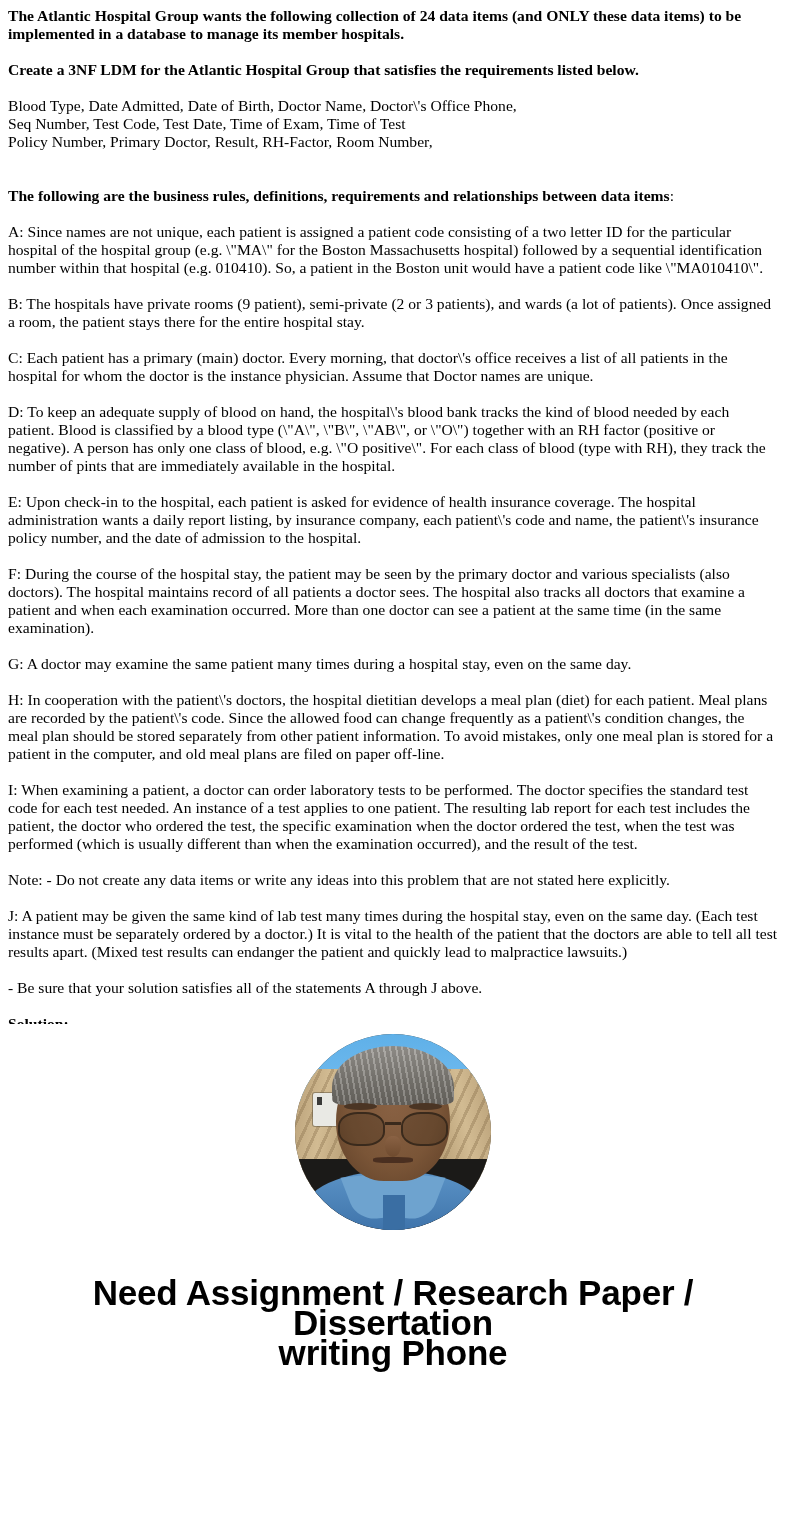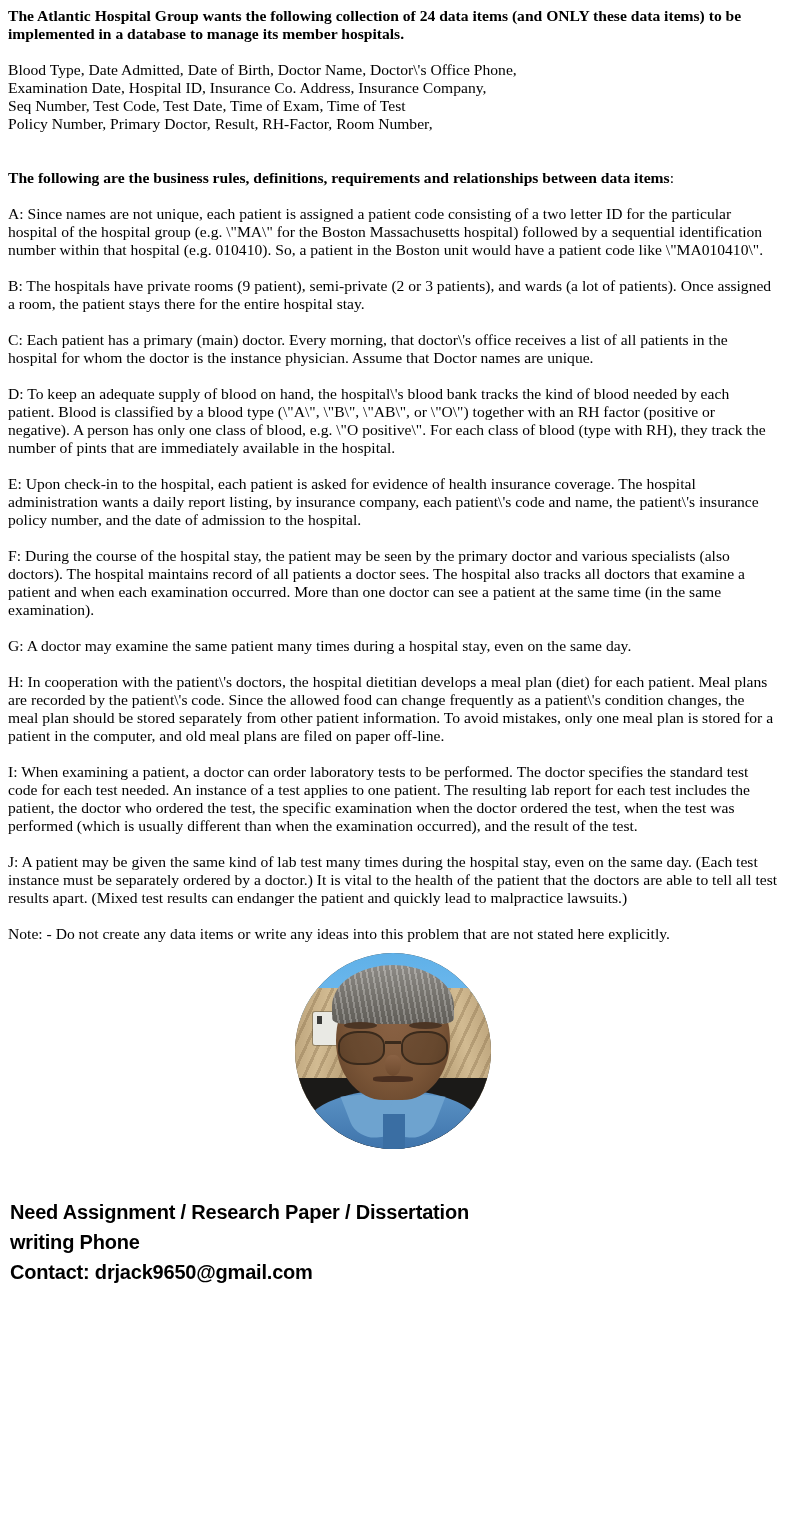--- a/index.html
+++ b/index.html
@@ -174,45 +174,48 @@
   }
   .av-nose {
     left: 46%; top: 52%; width: 8%; height: 11%;
     background: linear-gradient(#8a6244, #6e4a2e);
     border-radius: 40% 40% 50% 50%;
   }
 
   
   .promo {
     margin-top: 48px;
+    text-align: center;
     font-family: "Liberation Sans", "DejaVu Sans", sans-serif;
     font-weight: bold;
-    font-size: 20px;
+    font-size: 35px;
     line-height: 30px;
     letter-spacing: -0.2px;
     color: #000000;
     padding: 0 10px 20px 10px;
   }
   .promo div { white-space: pre-wrap; }
 </style>
 </head>
 <body>
 
 <div class="page">
 
   <div class="doc-body">
 
     <div class="block">
       <p class="para bold">The Atlantic Hospital Group wants the following collection of 24 data items (and ONLY these data items) to be implemented in a database to manage its member hospitals.</p>
     </div>
 
+    <div class="block">
+      <p class="para bold">Create a 3NF LDM for the Atlantic Hospital Group that satisfies the requirements listed below.</p>
+    </div>
 
     <div class="block">
       <p class="para">Blood Type, Date Admitted, Date of Birth, Doctor Name, Doctor\'s Office Phone,</p>
-      <p class="para">Examination Date, Hospital ID, Insurance Co. Address, Insurance Company,</p>
       <p class="para">Seq Number, Test Code, Test Date, Time of Exam, Time of Test</p>
       <p class="para">Policy Number, Primary Doctor, Result, RH-Factor, Room Number,</p>
     </div>
 
     <div class="spacer-lg"></div>
 
     <div class="block">
       <p class="para bold"><span>The following are the business rules, definitions, requirements and relationships between data items</span><span style="font-weight:normal">:</span></p>
     </div>
 
@@ -237,27 +240,33 @@
     <div class="block">
       <p class="para">G: A doctor may examine the same patient many times during a hospital stay, even on the same day.</p>
     </div>
     <div class="block">
       <p class="para">H: In cooperation with the patient\'s doctors, the hospital dietitian develops a meal plan (diet) for each patient. Meal plans are recorded by the patient\'s code. Since the allowed food can change frequently as a patient\'s condition changes, the meal plan should be stored separately from other patient information. To avoid mistakes, only one meal plan is stored for a patient in the computer, and old meal plans are filed on paper off-line.</p>
     </div>
     <div class="block">
       <p class="para">I: When examining a patient, a doctor can order laboratory tests to be performed. The doctor specifies the standard test code for each test needed. An instance of a test applies to one patient. The resulting lab report for each test includes the patient, the doctor who ordered the test, the specific examination when the doctor ordered the test, when the test was performed (which is usually different than when the examination occurred), and the result of the test.</p>
     </div>
     <div class="block">
+      <p class="para">Note: - Do not create any data items or write any ideas into this problem that are not stated here explicitly.</p>
+    </div>
+
+    <div class="block">
       <p class="para">J: A patient may be given the same kind of lab test many times during the hospital stay, even on the same day. (Each test instance must be separately ordered by a doctor.) It is vital to the health of the patient that the doctors are able to tell all test results apart. (Mixed test results can endanger the patient and quickly lead to malpractice lawsuits.)</p>
     </div>
-
-    <div class="block">
-      <p class="para">Note: - Do not create any data items or write any ideas into this problem that are not stated here explicitly.</p>
-    </div>
-
+    <div class="block">
+      <p class="para">- Be sure that your solution satisfies all of the statements A through J above.</p>
+    </div>
+
+    <div class="clipped-heading-wrap">
+      <p class="clipped-heading">Solution:</p>
+    </div>
 
   </div>
 
   <div class="avatar-row">
     <div class="avatar">
       <span class="av-layer av-sky"></span>
       <span class="av-layer av-panel-left"></span>
       <span class="av-layer av-panel-right"></span>
       <span class="av-layer av-switch"></span>
       <span class="av-layer av-darkband"></span>
@@ -274,16 +283,15 @@
       <span class="av-layer av-glass-r"></span>
       <span class="av-layer av-bridge"></span>
       <span class="av-layer av-nose"></span>
       <span class="av-layer av-mouth"></span>
     </div>
   </div>
 
   <div class="promo">
     <div>Need Assignment / Research Paper / Dissertation</div>
     <div>writing Phone</div>
-    <div>Contact: drjack9650@gmail.com</div>
   </div>
 
 </div>
 
 </body></html>

